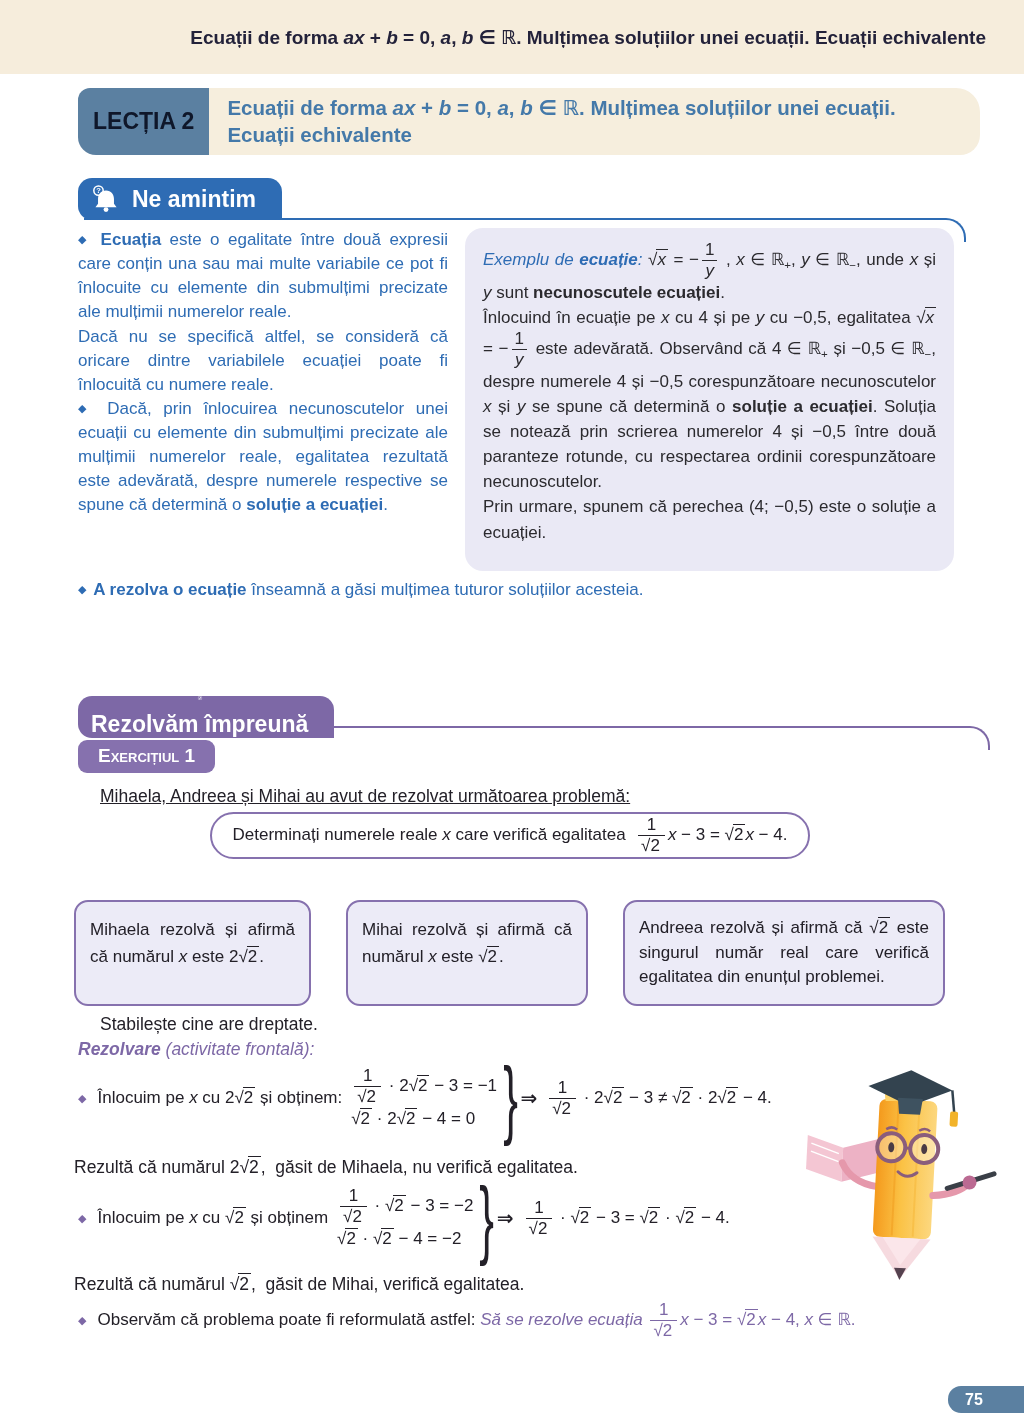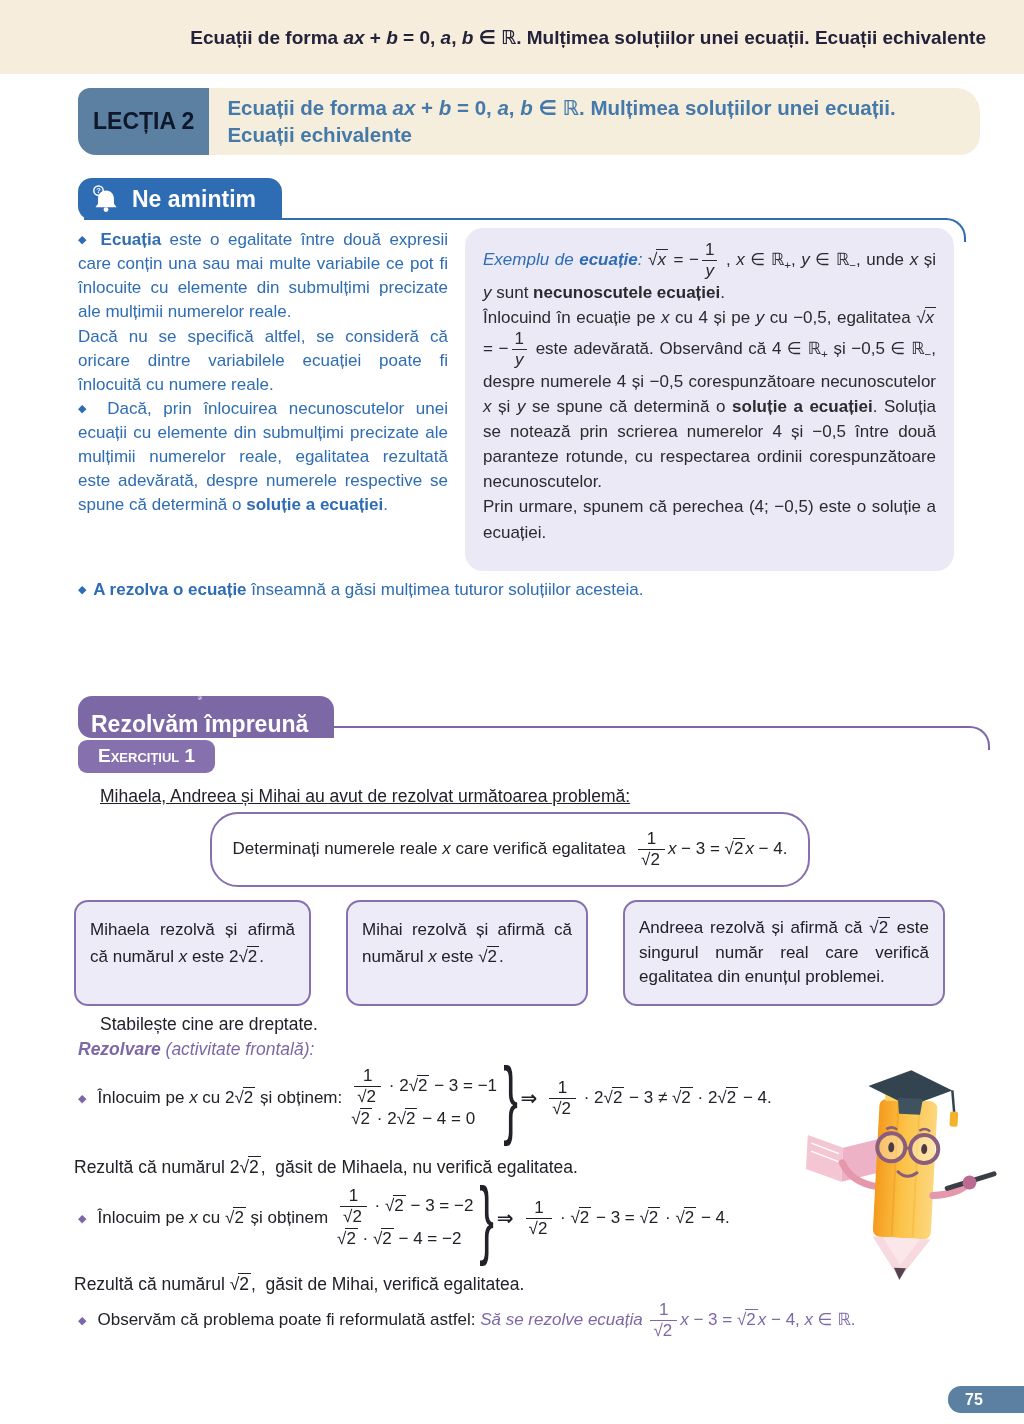--- a/index.html
+++ b/index.html
@@ -49,21 +49,21 @@
   .example-box p{margin:0;}
   .full-bullets{position:absolute;top:578px;left:78px;right:44px;color:#2e6cb4;
      font-size:17px;line-height:1.45;}
   .full-bullets p{margin:0;}
 
   
   .ex-badge{position:absolute;top:740px;left:78px;background:#8671ae;color:#fff;
      border-radius:9px;padding:5px 20px 6px;font-weight:bold;font-size:19px;font-variant:small-caps;}
   .intro{position:absolute;top:786px;left:100px;font-size:17.5px;margin:0;text-decoration:underline;}
   .problem-box{position:absolute;top:812px;left:210px;width:600px;box-sizing:border-box;
-     border:2.5px solid #8671ae;border-radius:28px;background:#fff;padding:16px 18px;
+     border:2.5px solid #8671ae;border-radius:28px;background:#fff;padding:2px 18px;
      display:flex;align-items:flex-start;justify-content:center;font-size:17px;}
   .problem-box .m{white-space:nowrap;}
 
   .student-boxes{position:absolute;top:900px;left:74px;right:79px;display:flex;justify-content:space-between;}
   .student-box{box-sizing:border-box;background:#ecebf7;border:2px solid #8671ae;border-radius:14px;
      padding:14px 14px;font-size:17px;line-height:1.6;text-align:justify;}
   .sb1{width:237px;} .sb2{width:242px;} .sb3{width:322px;line-height:1.45;}
 
   .task-line{position:absolute;top:1014px;left:100px;font-size:17.5px;margin:0;}
   .rezolvare-line{position:absolute;top:1039px;left:78px;font-size:17.5px;margin:0;color:#7d68a6;}

